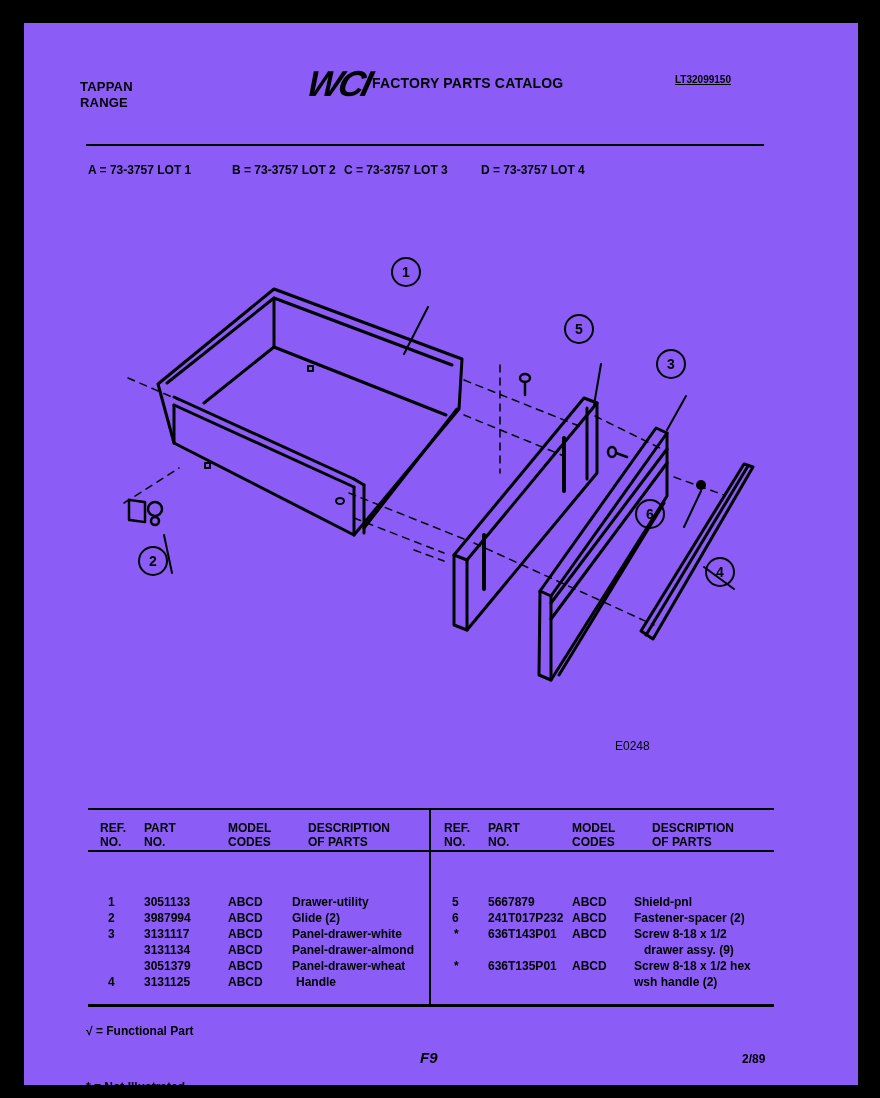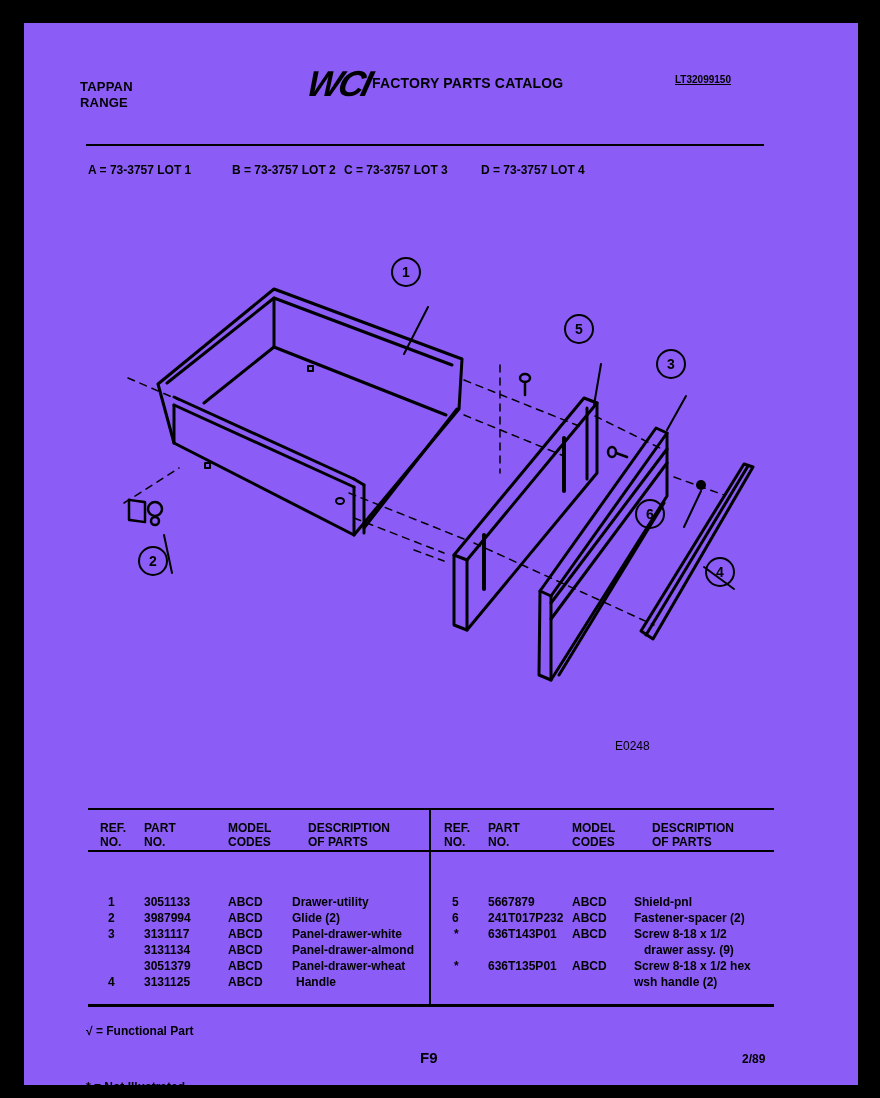--- a/index.html
+++ b/index.html
@@ -20,21 +20,21 @@
   .models { left: 64px; top: 140px; font-size: 12px; font-weight: bold; display: flex; gap: 0; }
   .models span { display: inline-block; }
   .diagram { left: 70px; top: 220px; width: 700px; height: 480px; }
   .fig-code { left: 591px; top: 716px; font-size: 12px; font-weight: normal; }
   .table { left: 64px; top: 785px; width: 686px; height: 200px; }
   .t-rule { position: absolute; left: 0; height: 2px; background: #000; }
   .t-vline { position: absolute; left: 341px; top: 0; width: 2px; height: 197px; background: #000; }
   .th { position: absolute; font-size: 12px; font-weight: bold; line-height: 14px; }
   .td { position: absolute; font-size: 12px; font-weight: bold; line-height: 16px; white-space: nowrap; }
   .legend { font-size: 12px; font-weight: bold; }
-  .page-code { left: 396px; top: 1026px; font-size: 15px; font-weight: bold; }
+  .page-code { left: 396px; top: 1026px; font-size: 15px; font-weight: bold; font-style: italic; }
   .date { left: 718px; top: 1029px; font-size: 12px; font-weight: bold; }
 </style>
 </head>
 <body>
 
 <div class="page">
 
   <div class="abs hdr-left">
     <div>TAPPAN</div>
     <div>RANGE</div>

